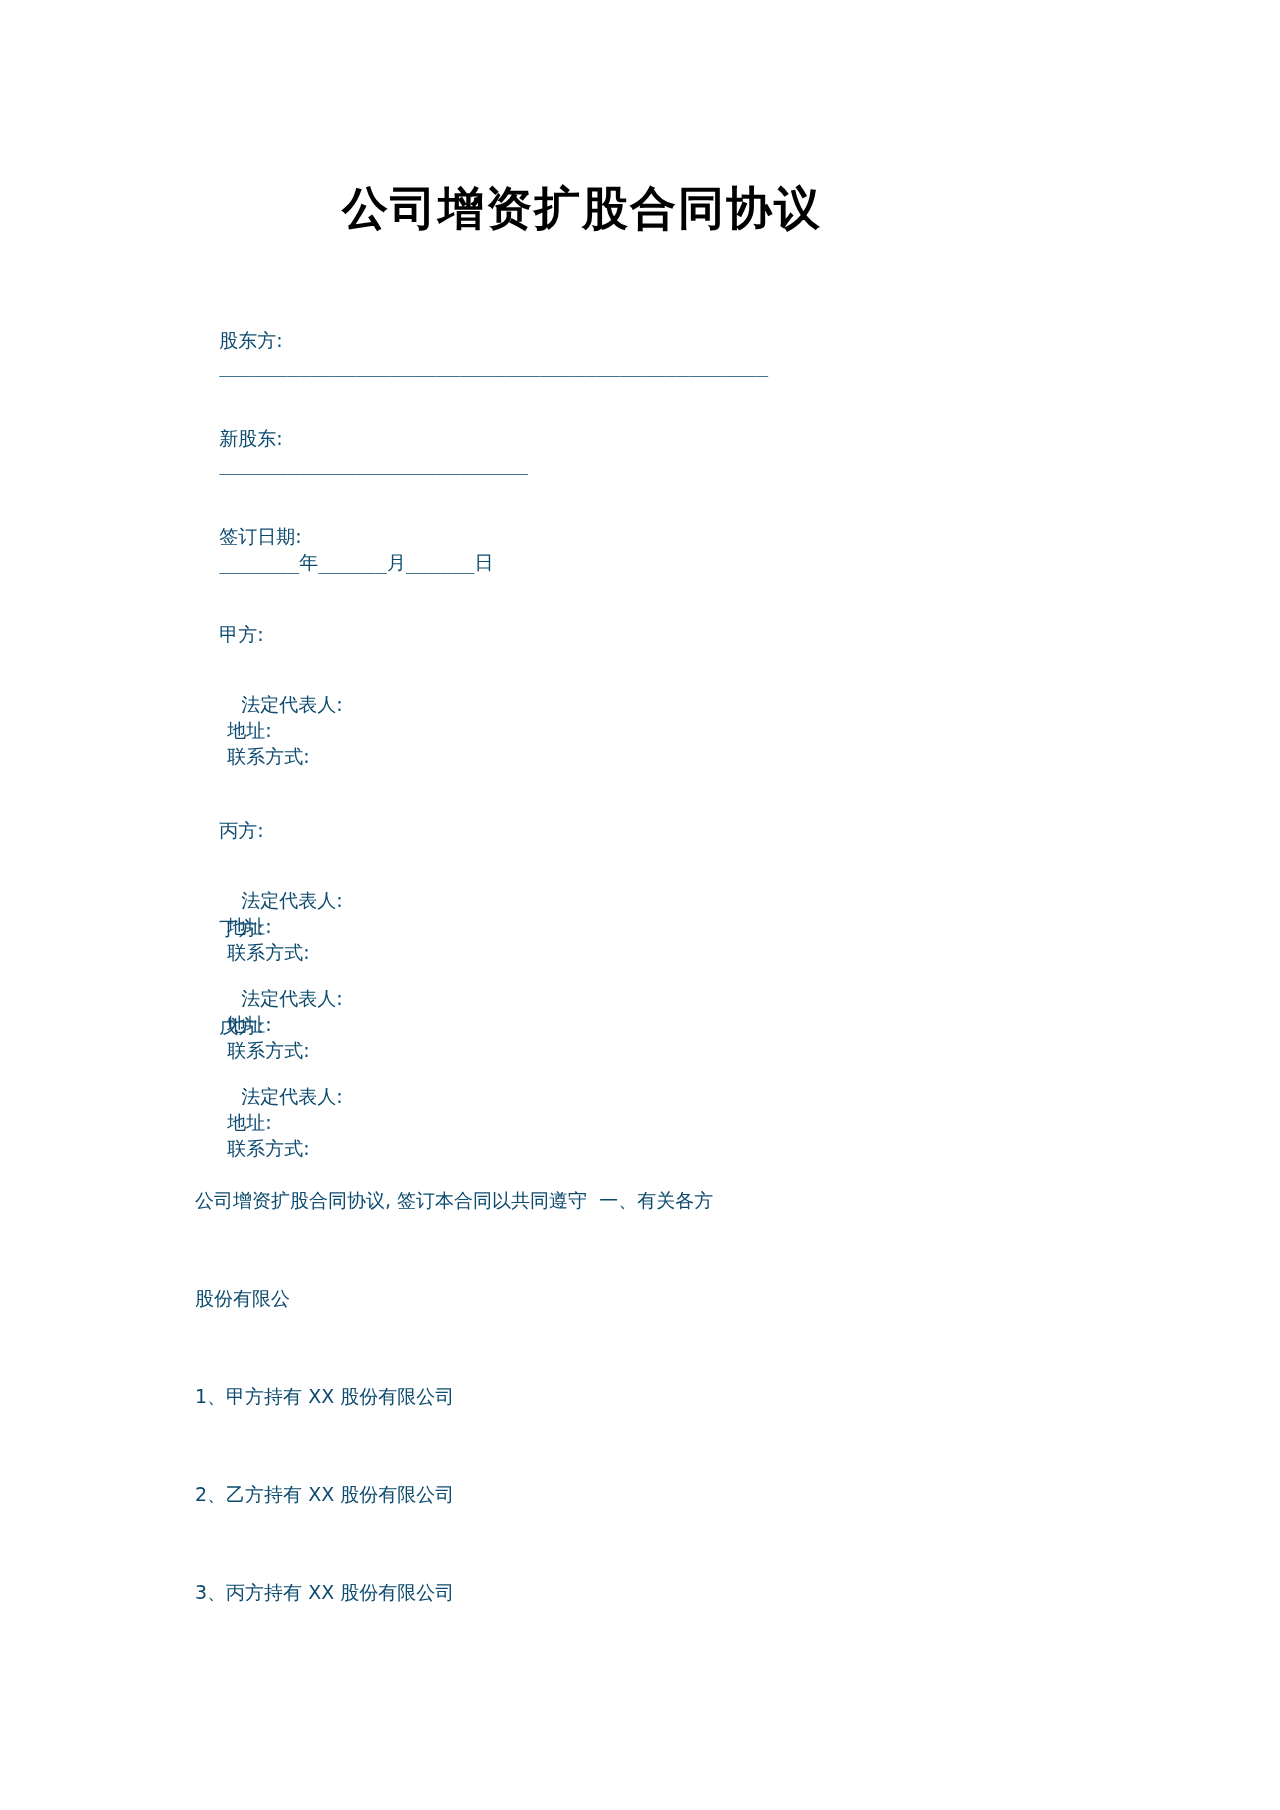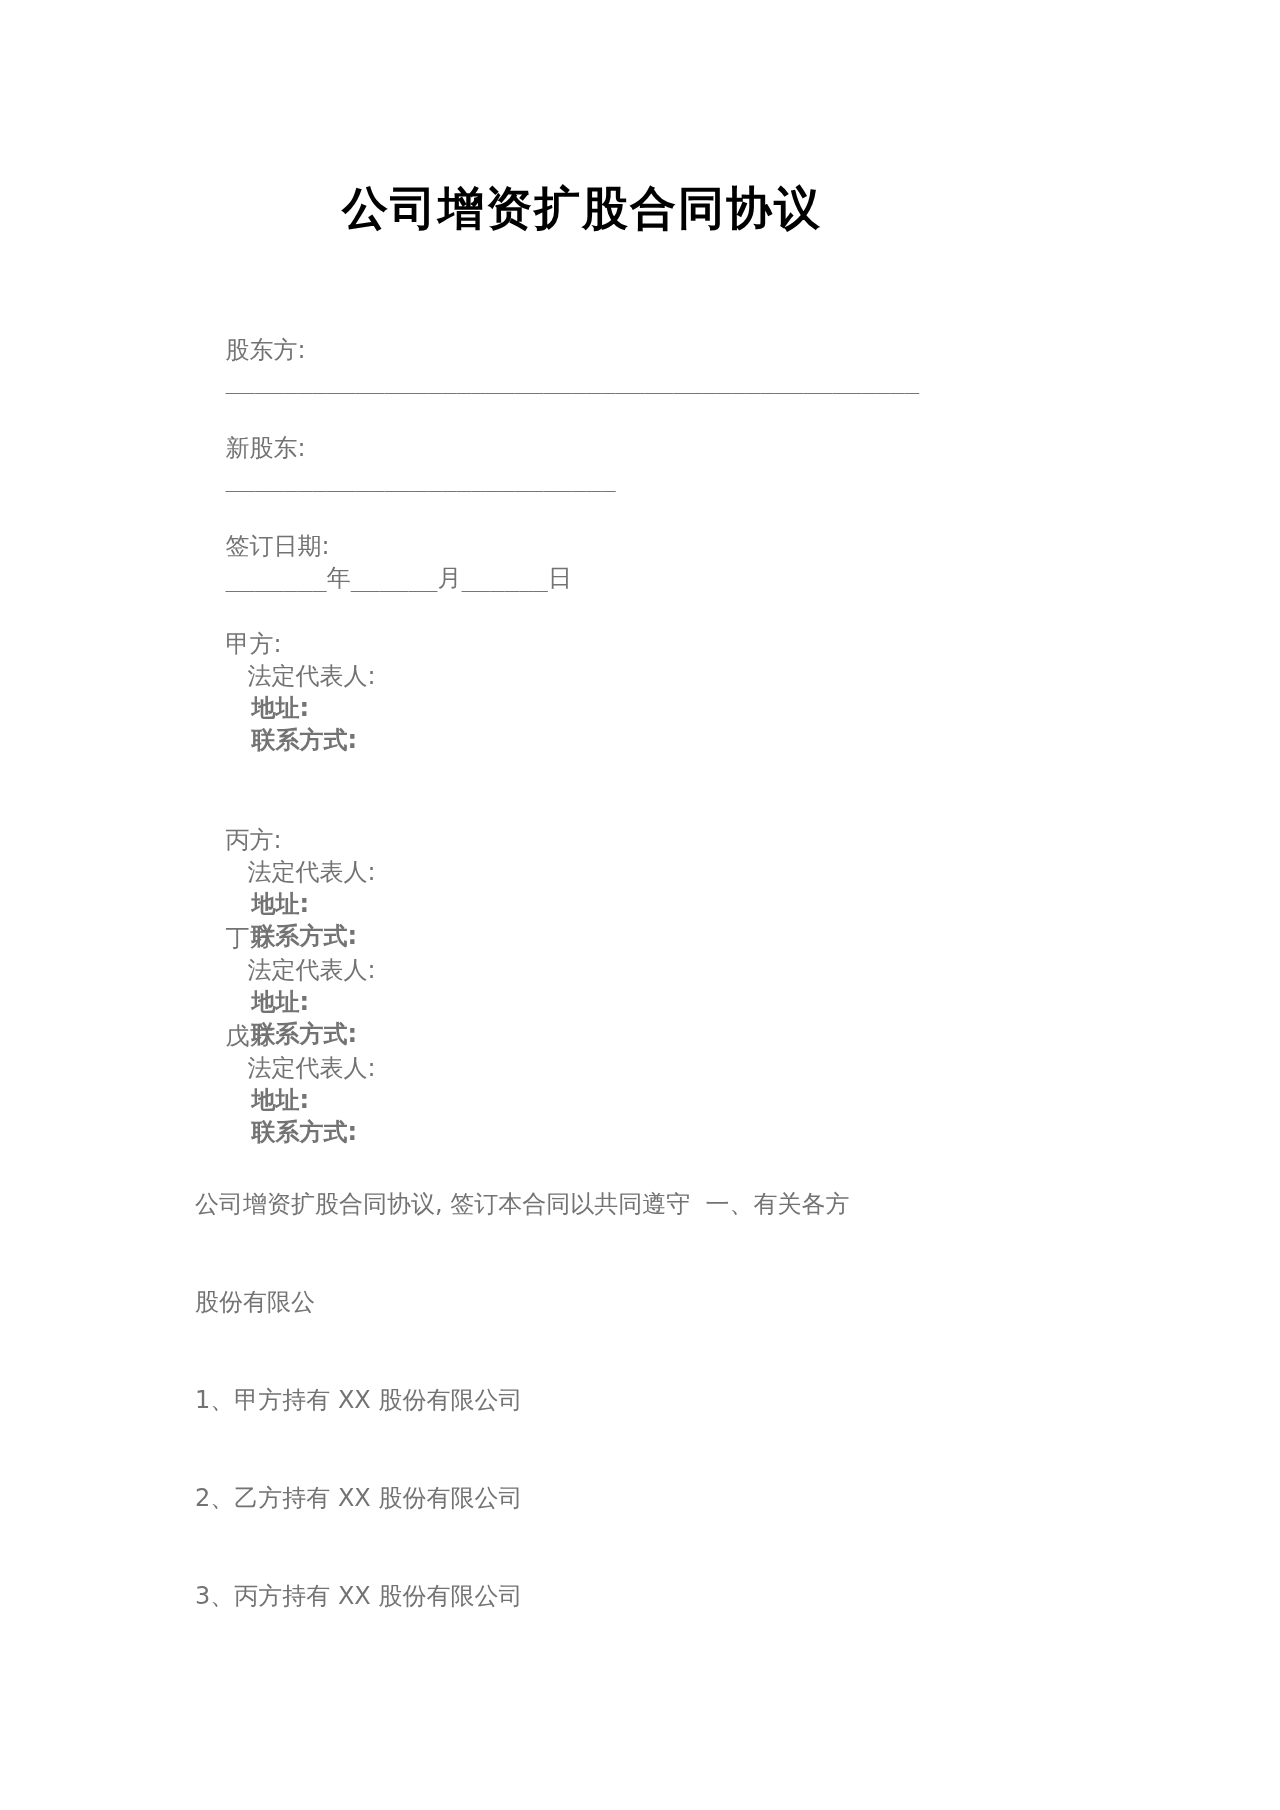--- a/index.html
+++ b/index.html
@@ -2,26 +2,26 @@
 <html><head>
 <meta charset="utf-8">
 <style>
   html, body { margin: 0; padding: 0; background: #ffffff; }
   body { width: 1280px; height: 1810px; position: relative; overflow: hidden;
          font-family: "DejaVu Serif", "Liberation Serif", serif; color: #1a1a1a; }
   .page { position: absolute; left: 0; top: 0; width: 1280px; height: 1810px; }
   .title { position: absolute; left: 0; width: 1164px; top: 178px; text-align: center;
            font-family: "DejaVu Serif", serif; font-weight: bold; font-size: 46px;
            letter-spacing: 2px; color: #000; }
-  .line { position: absolute; left: 195px; font-size: 24px; white-space: pre;
-          font-family: "DejaVu Sans", sans-serif; color: #737373; }
+  .line { position: absolute; left: 195px; font-size: 19px; white-space: pre;
+          font-family: "DejaVu Sans", sans-serif; color: #0c4a6e; }
   .blank { font-family: "DejaVu Sans Mono", monospace; letter-spacing: 0px; }
   .party-row span { display: inline-block; }
-  .gap1 { margin-left: 22px; }
-  .gap2 { margin-left: 26px; font-weight: bold; }
+  .gap1 { margin-left: 22px; margin-top: 44px; }
+  .gap2 { margin-left: 8px; }
 </style>
 </head>
 <body>
 
 <div class="page">
   <div class="title">公司增资扩股合同协议</div>
 
   <div class="line" style="top:306px;">
     <span>股东方:</span>
     <span class="blank">________________________________________________</span>

